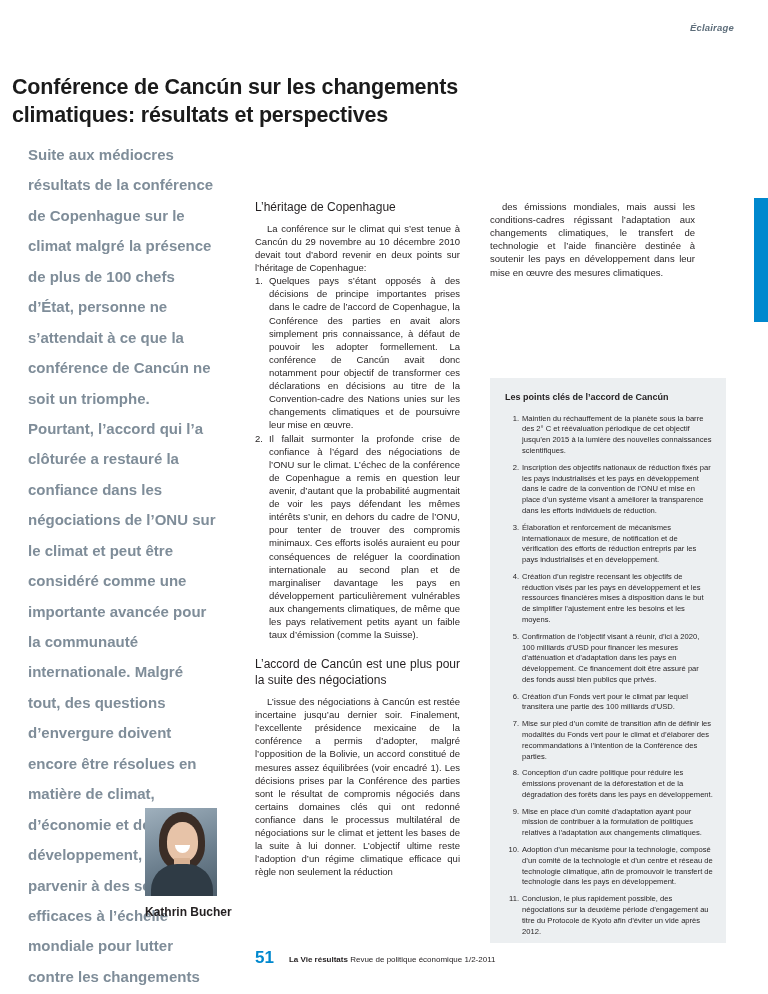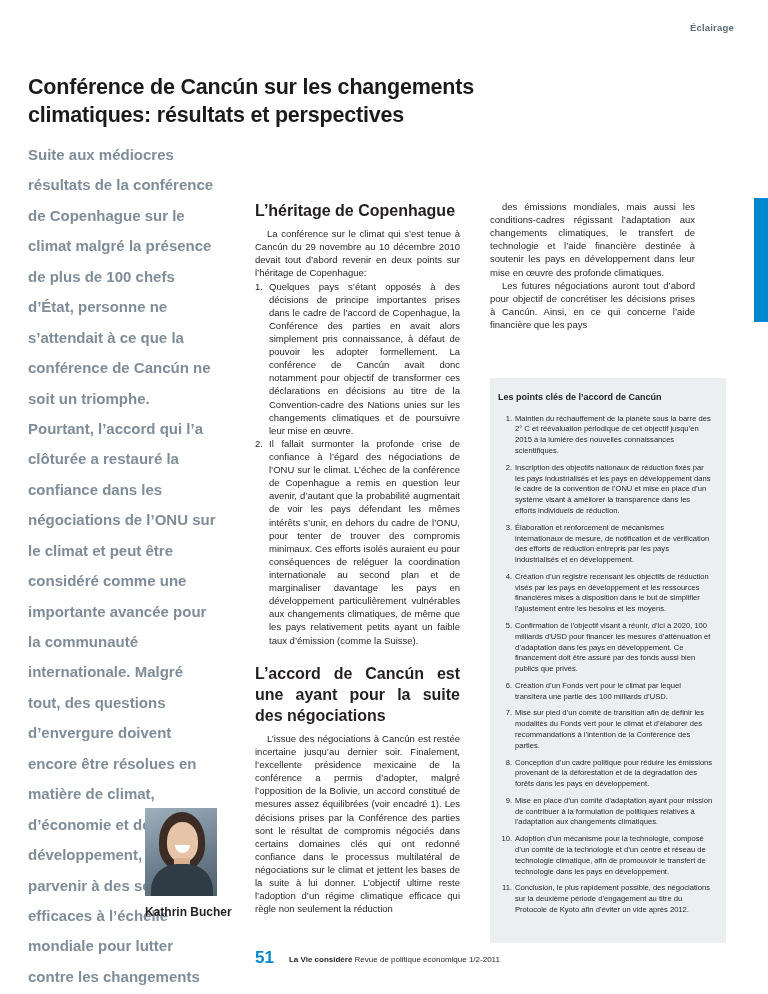--- a/index.html
+++ b/index.html
@@ -25,26 +25,27 @@
 
   
   .running-head {
     position: absolute;
     right: 34px;
     top: 22px;
     font-size: 9.5px;
     font-weight: bold;
     color: #5d6d7a;
     letter-spacing: 0.2px;
+    font-style: italic;
   }
 
   
   .title {
     position: absolute;
-    left: 28px;
+    left: 12px;
     top: 60px;
     width: 560px;
     font-size: 21.5px;
     line-height: 1.28;
     font-weight: bold;
     color: #1b1b1b;
     letter-spacing: -0.2px;
   }
 
   
@@ -147,22 +148,22 @@
     top: 200px;
     width: 205px;
   }
   .col-right {
     left: 490px;
     top: 200px;
     width: 205px;
   }
 
   h2.sub {
-    font-size: 16px;
-    font-weight: bold;
+    font-size: 12px;
+    font-weight: normal;
     margin: 0 0 6px 0;
     line-height: 1.32;
   }
   h2.sub.spaced {
     margin-top: 16px;
   }
   .col p {
     margin: 0 0 0 0;
     text-indent: 12px;
   }
@@ -199,21 +200,21 @@
     color: #6a7780;
   }
   .box {
     position: absolute;
     left: 490px;
     top: 378px;
     width: 236px;
     height: 565px;
     background: #eceff1;
     box-sizing: border-box;
-    padding: 14px 13px 10px 8px;
+    padding: 14px 13px 10px 15px;
   }
   .box h3 {
     font-size: 9px;
     font-weight: bold;
     margin: 0 0 10px 0;
     line-height: 1.3;
   }
   .box ol {
     margin: 0;
     padding: 0;
@@ -283,27 +284,26 @@
     <span class="name">Kathrin Bucher</span>
   </div>
 
   <div class="col col-mid">
     <h2 class="sub">L’héritage de Copenhague</h2>
     <p>La conférence sur le climat qui s’est tenue à Cancún du 29 novembre au 10 décembre 2010 devait tout d’abord revenir en deux points sur l’héritage de Copenhague:</p>
     <ol class="numbered">
       <li>Quelques pays s’étant opposés à des décisions de principe importantes prises dans le cadre de l’accord de Copenhague, la Conférence des parties en avait alors simplement pris connaissance, à défaut de pouvoir les adopter formellement. La conférence de Cancún avait donc notamment pour objectif de transformer ces déclarations en décisions au titre de la Convention-cadre des Nations unies sur les changements climatiques et de poursuivre leur mise en œuvre.</li>
       <li>Il fallait surmonter la profonde crise de confiance à l’égard des négociations de l’ONU sur le climat. L’échec de la conférence de Copenhague a remis en question leur avenir, d’autant que la probabilité augmentait de voir les pays défendant les mêmes intérêts s’unir, en dehors du cadre de l’ONU, pour tenter de trouver des compromis minimaux. Ces efforts isolés auraient eu pour conséquences de reléguer la coordination internationale au second plan et de marginaliser davantage les pays en développement particulièrement vulnérables aux changements climatiques, de même que les pays relativement petits ayant un faible taux d’émission (comme la Suisse).</li>
     </ol>
-    <h2 class="sub spaced">L’accord de Cancún est une ayant pour la suite des négociations</h2>
+    <h2 class="sub spaced">L’accord de Cancún est une plus pour la suite des négociations</h2>
     <p>L’issue des négociations à Cancún est restée incertaine jusqu’au dernier soir. Finalement, l’excellente présidence mexicaine de la conférence a permis d’adopter, malgré l’opposition de la Bolivie, un accord constitué de mesures assez équilibrées (voir encadré 1). Les décisions prises par la Conférence des parties sont le résultat de compromis négociés dans certains domaines clés qui ont redonné confiance dans le processus multilatéral de négociations sur le climat et jettent les bases de la suite à lui donner. L’objectif ultime reste l’adoption d’un régime climatique efficace qui règle non seulement la réduction</p>
   </div>
 
   <div class="col col-right">
-    <p>des émissions mondiales, mais aussi les conditions-cadres régissant l’adaptation aux changements climatiques, le transfert de technologie et l’aide financière destinée à soutenir les pays en développement dans leur mise en œuvre des profonde climatiques.</p>
-    <p>Les futures négociations auront tout d’abord pour objectif de concrétiser les décisions prises à Cancún. Ainsi, en ce qui concerne l’aide financière que les pays</p>
+    <p>des émissions mondiales, mais aussi les conditions-cadres régissant l’adaptation aux changements climatiques, le transfert de technologie et l’aide financière destinée à soutenir les pays en développement dans leur mise en œuvre des mesures climatiques.</p>
   </div>
 
   <div class="box-label">Encadré 1</div>
   <div class="box">
     <h3>Les points clés de l’accord de Cancún</h3>
     <ol>
       <li>Maintien du réchauffement de la planète sous la barre des 2° C et réévaluation périodique de cet objectif jusqu’en 2015 à la lumière des nouvelles connaissances scientifiques.</li>
       <li>Inscription des objectifs nationaux de réduction fixés par les pays industrialisés et les pays en développement dans le cadre de la convention de l’ONU et mise en place d’un système visant à améliorer la transparence dans les efforts individuels de réduction.</li>
       <li>Élaboration et renforcement de mécanismes internationaux de mesure, de notification et de vérification des efforts de réduction entrepris par les pays industrialisés et en développement.</li>
       <li>Création d’un registre recensant les objectifs de réduction visés par les pays en développement et les ressources financières mises à disposition dans le but de simplifier l’ajustement entre les besoins et les moyens.</li>
@@ -311,16 +311,16 @@
       <li>Création d’un Fonds vert pour le climat par lequel transitera une partie des 100 milliards d’USD.</li>
       <li>Mise sur pied d’un comité de transition afin de définir les modalités du Fonds vert pour le climat et d’élaborer des recommandations à l’intention de la Conférence des parties.</li>
       <li>Conception d’un cadre politique pour réduire les émissions provenant de la déforestation et de la dégradation des forêts dans les pays en développement.</li>
       <li>Mise en place d’un comité d’adaptation ayant pour mission de contribuer à la formulation de politiques relatives à l’adaptation aux changements climatiques.</li>
       <li>Adoption d’un mécanisme pour la technologie, composé d’un comité de la technologie et d’un centre et réseau de technologie climatique, afin de promouvoir le transfert de technologie dans les pays en développement.</li>
       <li>Conclusion, le plus rapidement possible, des négociations sur la deuxième période d’engagement au titre du Protocole de Kyoto afin d’éviter un vide après 2012.</li>
     </ol>
   </div>
 
   <div class="footer">
-    <span class="pageno">51</span><span class="journal">La Vie considéré</span> <span>Revue de politique économique 1/2-2011</span>
+    <span class="pageno">51</span><span class="journal">La Vie résultats</span> <span>Revue de politique économique 1/2-2011</span>
   </div>
 
 </div>
 
 </body></html>

